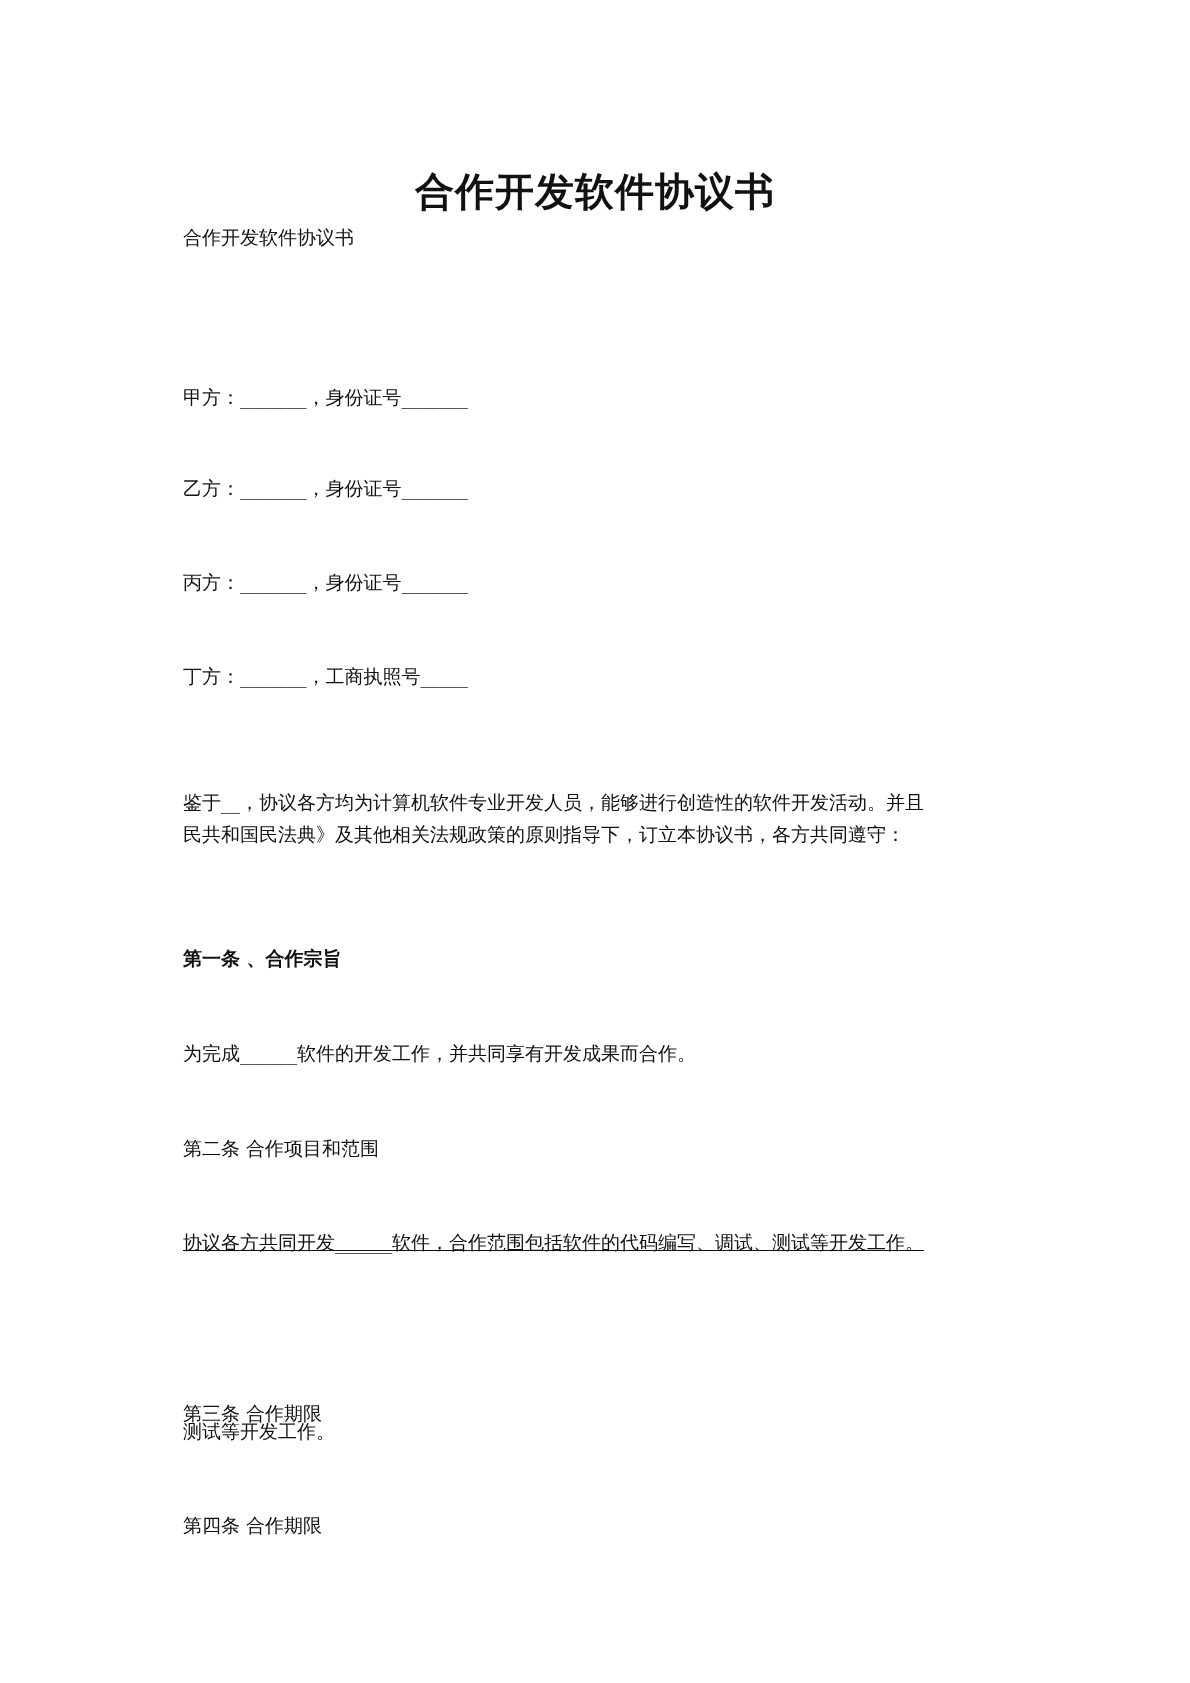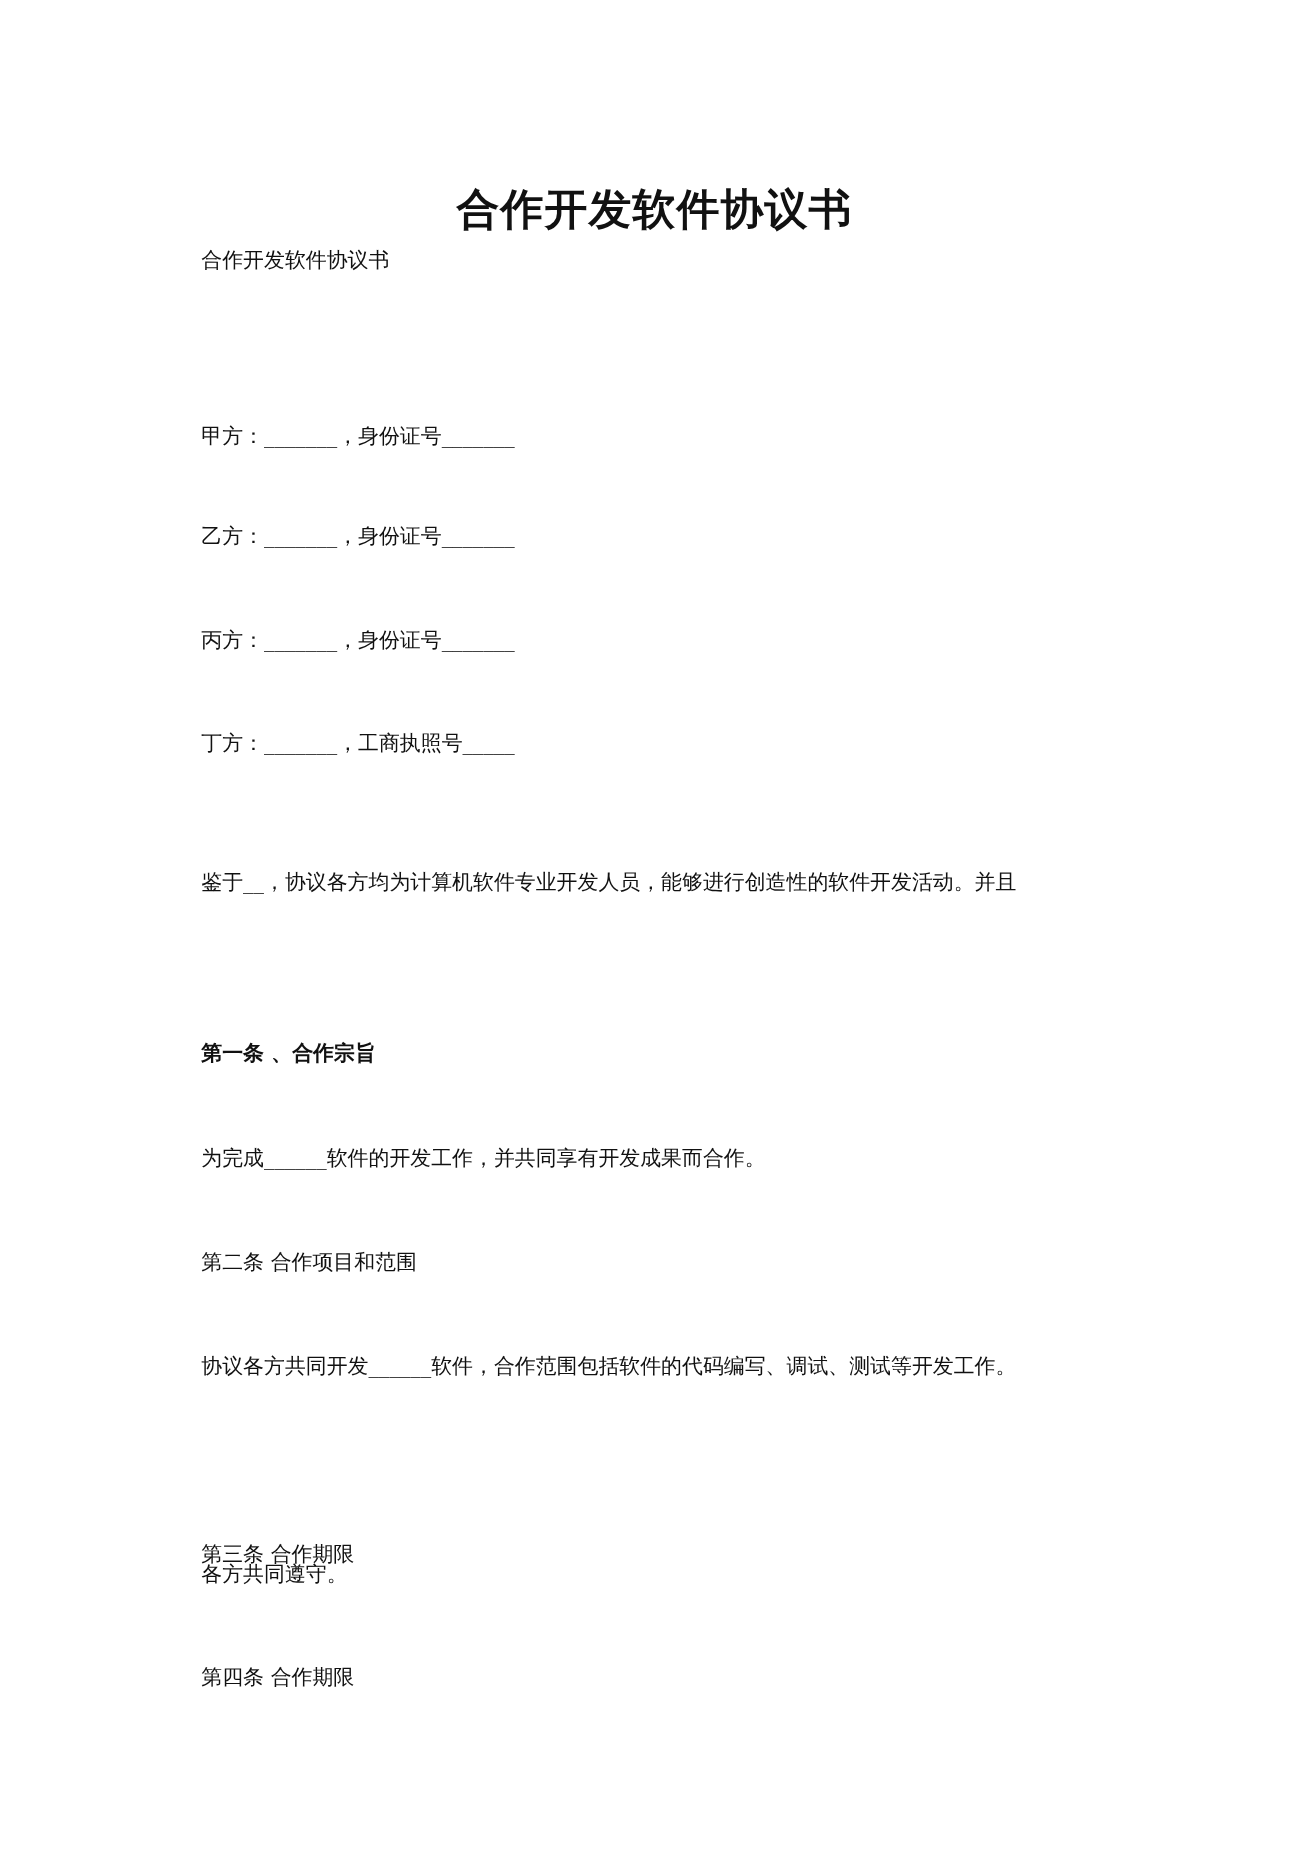--- a/index.html
+++ b/index.html
@@ -19,25 +19,26 @@
   <div class="title">合作开发软件协议书</div>
   <div class="line" style="top:224px;">合作开发软件协议书</div>
 
   <div class="line" style="top:384px;">甲方：_______，身份证号_______</div>
   <div class="line" style="top:475px;">乙方：_______，身份证号_______</div>
   <div class="line" style="top:569px;">丙方：_______，身份证号_______</div>
   <div class="line" style="top:663px;">丁方：_______，工商执照号_____</div>
 
   <div class="para" style="top:786px;">
     <span>鉴于__，协议各方均为计算机软件专业开发人员，能够进行创造性的软件开发活动。并且</span>
+    <span>民共和国民法典》及其他相关法规政策的原则指导下，订立本协议书，各方共同遵守：</span>
   </div>
 
   <div class="line" style="top:945px;font-weight:bold;">第一条 、合作宗旨</div>
   <div class="line" style="top:1040px;">为完成______软件的开发工作，并共同享有开发成果而合作。</div>
 
   <div class="line" style="top:1135px;">第二条  合作项目和范围</div>
-  <div class="line" style="top:1229px;">协议各方共同开发______软件，合作范围包括软件的代码编写、调试、测试等开发工作。</div>
+  <div class="line" style="top:1229px;text-decoration:underline;">协议各方共同开发______软件，合作范围包括软件的代码编写、调试、测试等开发工作。</div>
 
   <div class="line" style="top:1400px;">第三条  合作期限</div>
-  <div class="line" style="top:1418px;">各方共同遵守。</div>
+  <div class="line" style="top:1418px;">测试等开发工作。</div>
 
   <div class="line" style="top:1512px;">第四条  合作期限</div>
 </div>
 
 </body></html>

